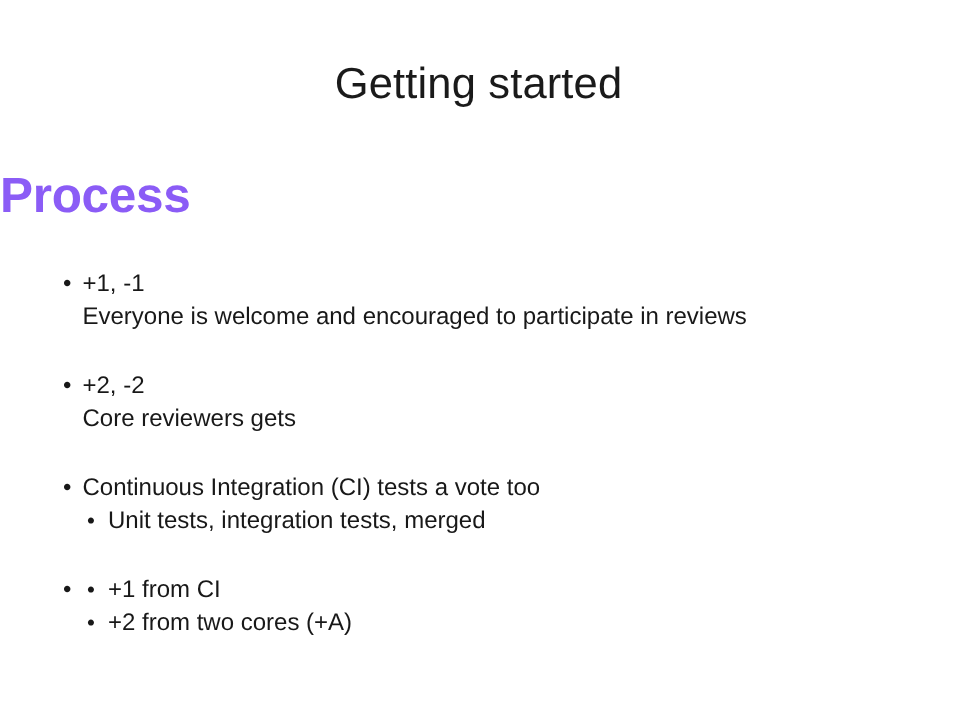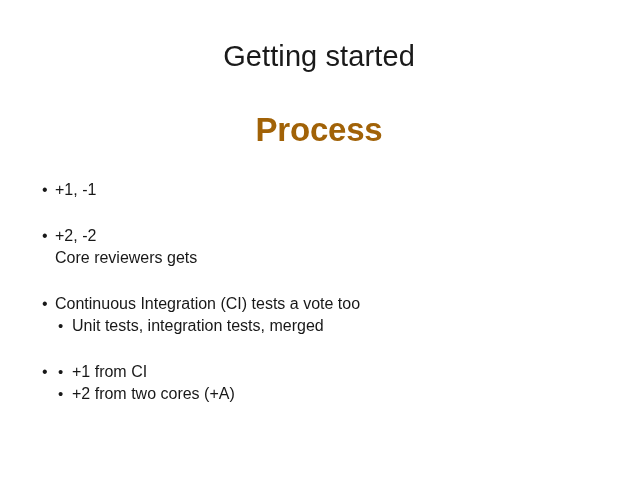--- a/index.html
+++ b/index.html
@@ -36,25 +36,24 @@
     color: #1a1a1a;
     letter-spacing: 0.1px;
     white-space: nowrap;
   }
 
   .slide-subtitle {
     position: absolute;
     left: 0;
     top: 111px;
     width: 638px;
-    text-align: center;
     font-size: 33px;
     font-weight: 700;
     line-height: 38px;
-    color: #a16207;
+    color: #8b5cf6;
     letter-spacing: -0.2px;
     white-space: nowrap;
   }
 
   
   .body-area {
     position: absolute;
     left: 40px;
     top: 179px;
     width: 580px;
@@ -121,20 +120,21 @@
 
 <div class="slide">
 
   <div class="slide-title">Getting started</div>
 
   <div class="slide-subtitle">Process</div>
 
   <div class="body-area">
       <div class="bullet-group">
         <div class="row-l1"><span class="dot">•</span><span>+1, -1</span></div>
+        <div class="row-cont"><span>Everyone is welcome and encouraged to participate in reviews</span></div>
       </div>
       <div class="bullet-group">
         <div class="row-l1"><span class="dot">•</span><span>+2, -2</span></div>
         <div class="row-cont"><span>Core reviewers gets</span></div>
       </div>
       <div class="bullet-group">
         <div class="row-l1"><span class="dot">•</span><span>Continuous Integration (CI) tests a vote too</span></div>
         <div class="row-l2"><span class="dot">•</span><span>Unit tests, integration tests, merged</span></div>
       </div>
       <div class="bullet-group">

